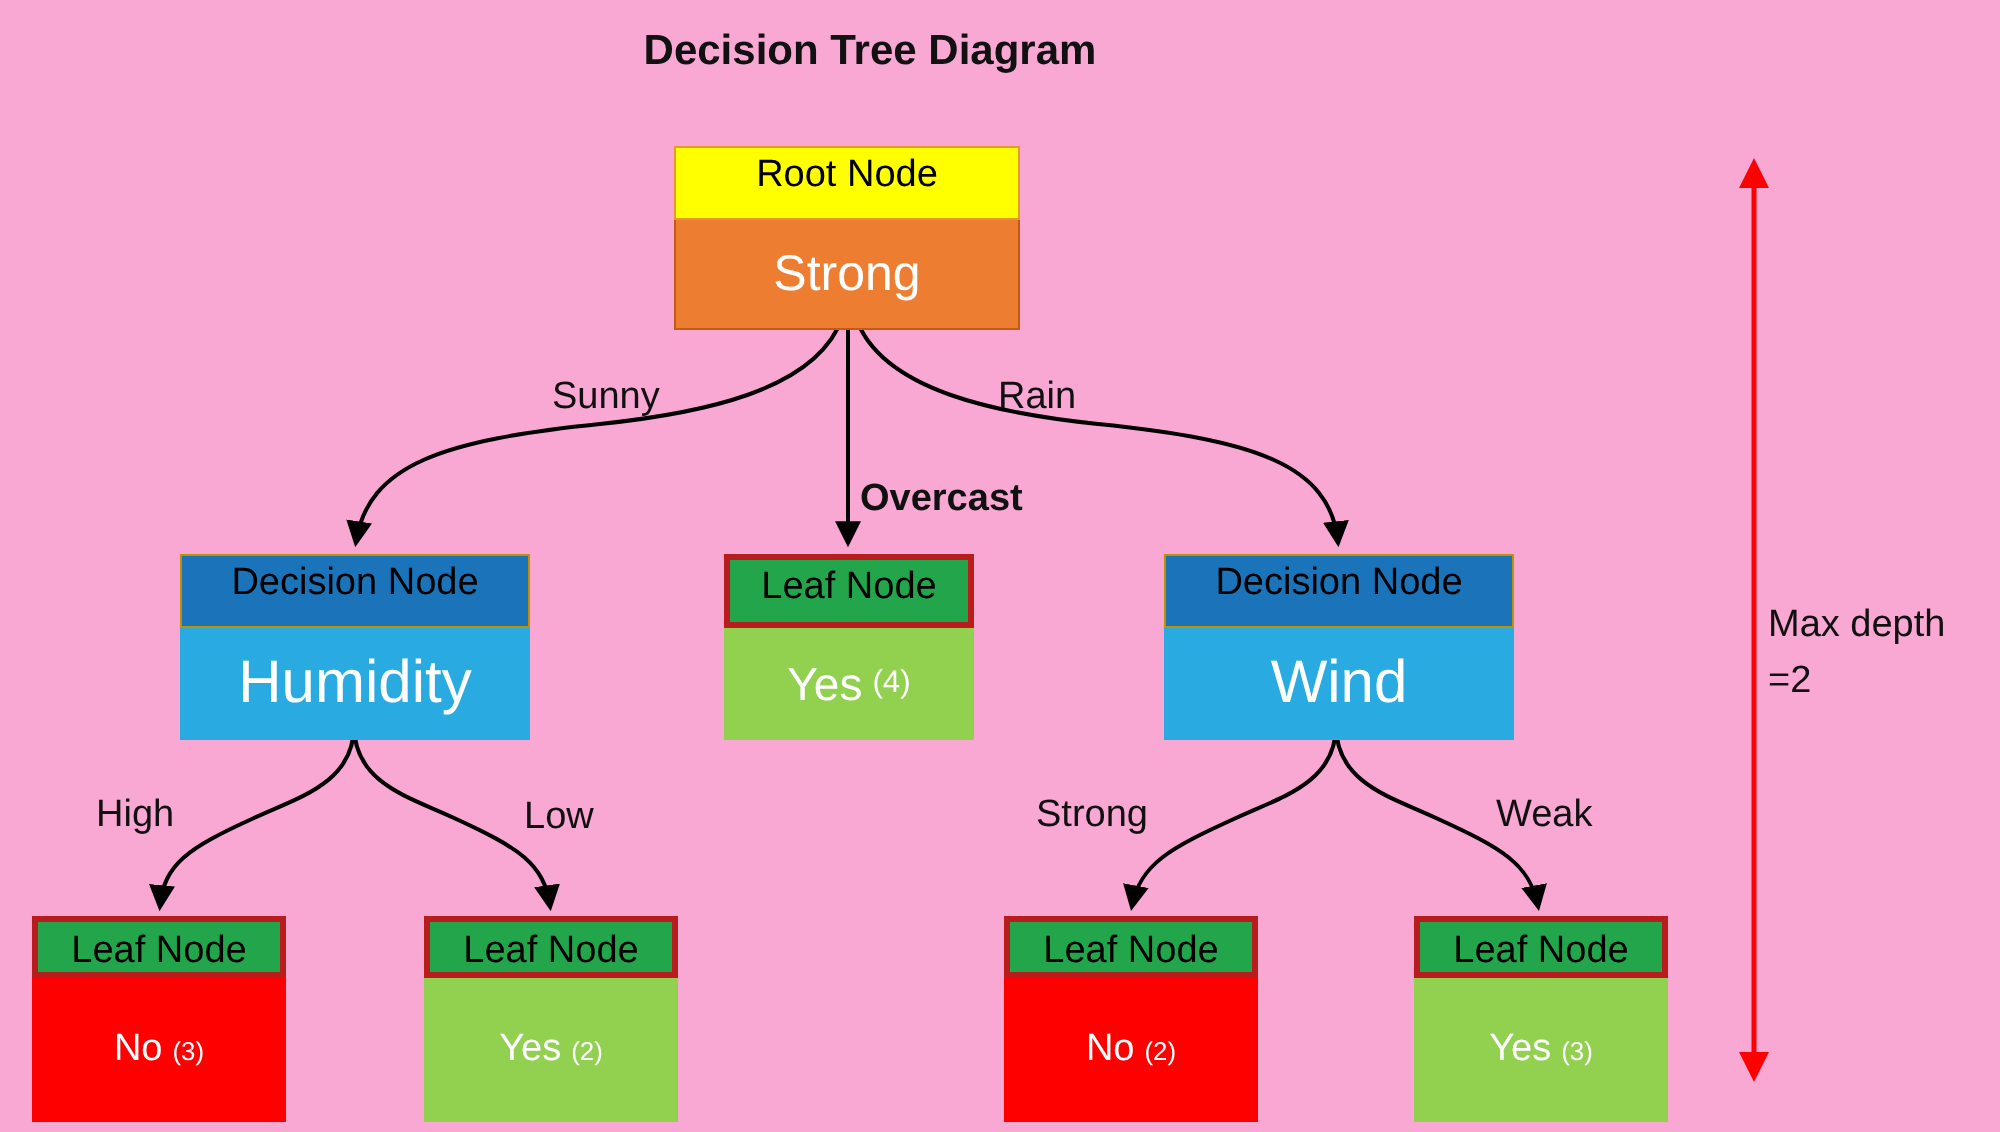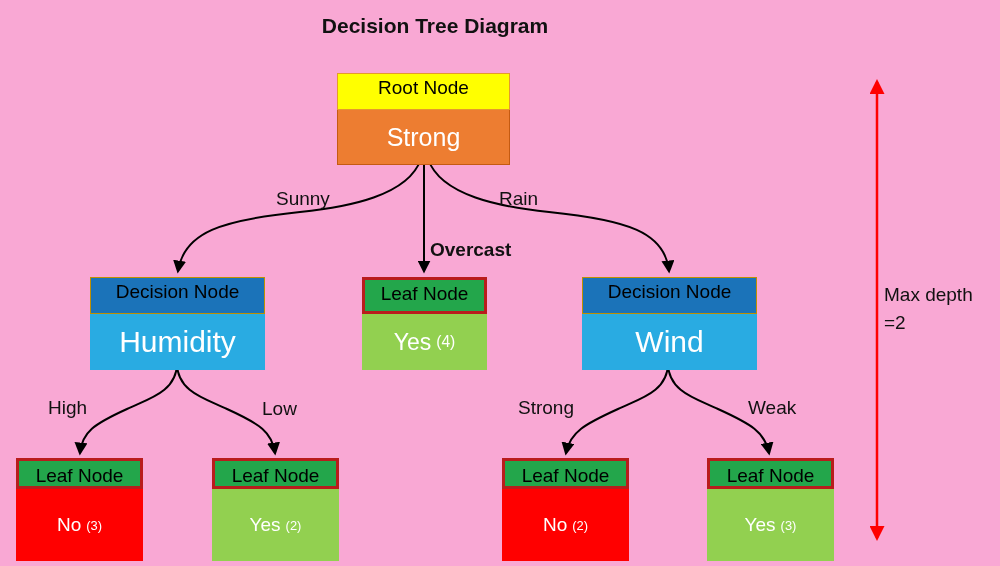--- a/index.html
+++ b/index.html
@@ -33,21 +33,21 @@
   .leaf-bdy-no  { background:#FF0000; }
   .leaf-mid .bdy { height:56px; font-size:23px; }
   .leaf-sm  .hdr { height:31px; line-height:29px; }
   .leaf-sm  .bdy { height:72px; font-size:19px; }
   .count { font-size:0.68em; margin-left:5px; }
 
   .branch-label {
     position:absolute; font-size:19px; color:#111111; white-space:nowrap;
   }
   .depth-note {
-    position:absolute; left:884px; top:281px; font-size:19px;
+    position:absolute; left:884px; top:299px; font-size:19px;
     line-height:28px; color:#111111; white-space:nowrap;
   }
 </style>
 </head>
 <body>
 
 <div class="canvas">
 
   <svg class="connectors" viewBox="0 0 1000 566" xmlns="http://www.w3.org/2000/svg">
     <defs>

